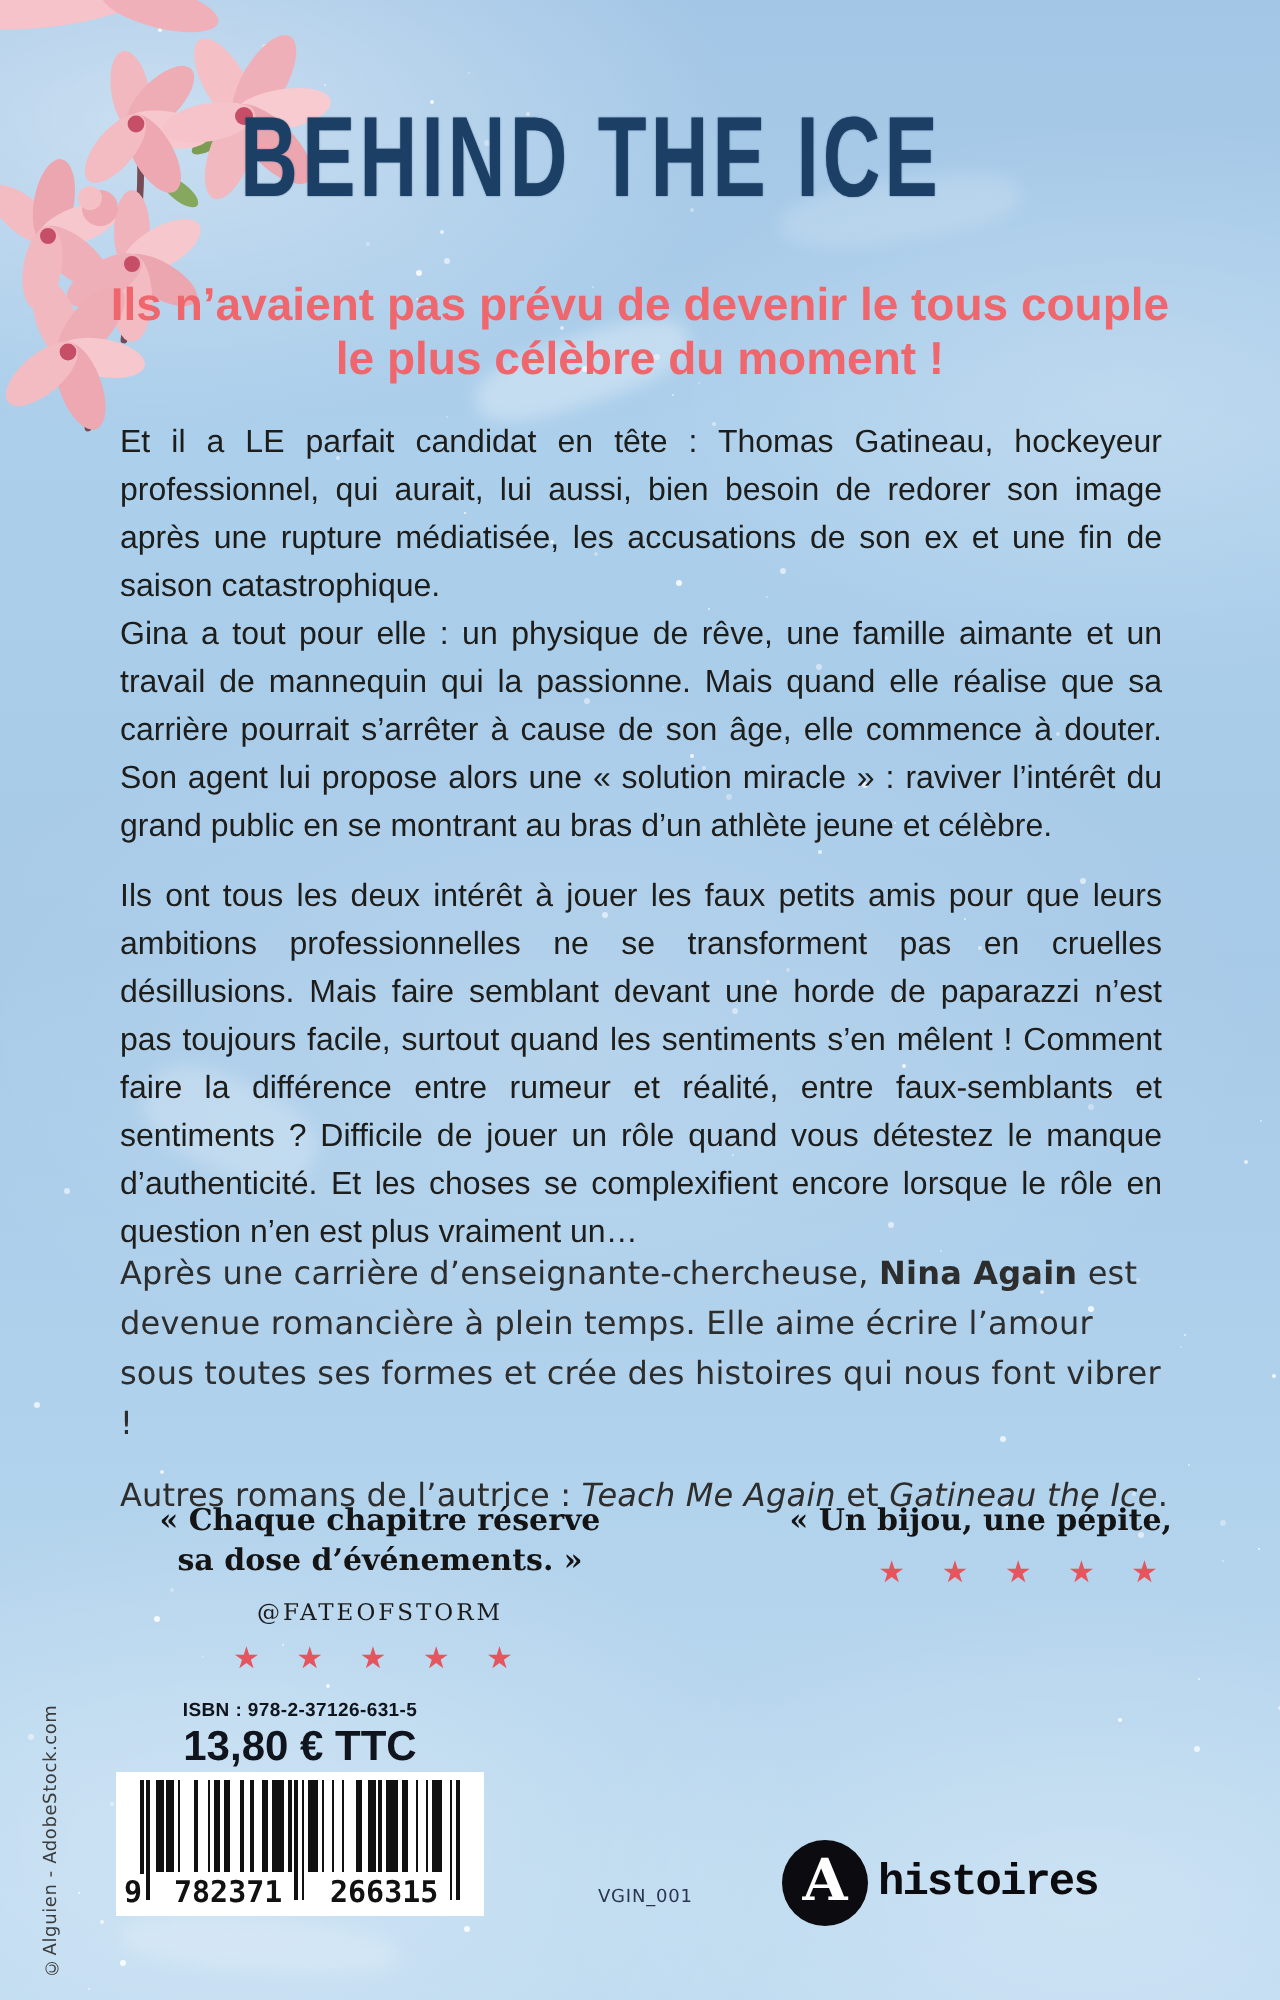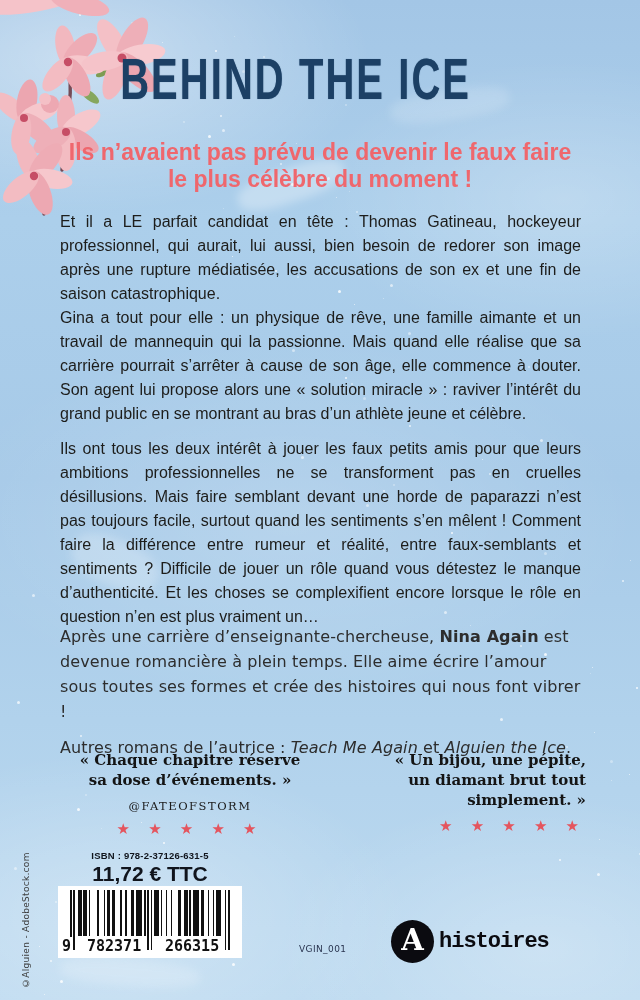--- a/index.html
+++ b/index.html
@@ -263,57 +263,56 @@
       <circle cx="50" cy="104" r="9" fill="#eda8b2"></circle>
       <circle cx="45" cy="99" r="6" fill="#f4c0c6"></circle>
     </g>
   </svg>
 
   <div class="title-wrap">
     <span class="t">BEHIND THE ICE</span>
   </div>
 
   <div class="tagline">
-    <div>Ils n’avaient pas prévu de devenir le faux faire</div>
+    <div>Ils n’avaient pas prévu de devenir le tous couple</div>
     <div>le plus célèbre du moment !</div>
   </div>
 
   <div class="synopsis">
     <p>Et il a LE parfait candidat en tête : Thomas Gatineau, hockeyeur professionnel, qui aurait, lui aussi, bien besoin de redorer son image après une rupture médiatisée, les accusations de son ex et une fin de saison catastrophique.</p>
     <p>Gina a tout pour elle : un physique de rêve, une famille aimante et un travail de mannequin qui la passionne. Mais quand elle réalise que sa carrière pourrait s’arrêter à cause de son âge, elle commence à douter. Son agent lui propose alors une « solution miracle » : raviver l’intérêt du grand public en se montrant au bras d’un athlète jeune et célèbre.</p>
     <p class="gap">Ils ont tous les deux intérêt à jouer les faux petits amis pour que leurs ambitions professionnelles ne se transforment pas en cruelles désillusions. Mais faire semblant devant une horde de paparazzi n’est pas toujours facile, surtout quand les sentiments s’en mêlent ! Comment faire la différence entre rumeur et réalité, entre faux-semblants et sentiments ? Difficile de jouer un rôle quand vous détestez le manque d’authenticité. Et les choses se complexifient encore lorsque le rôle en question n’en est plus vraiment un…</p>
   </div>
 
   <div class="bio">
     <p><span>Après une carrière d’enseignante-chercheuse, </span><span class="b">Nina Again</span><span> est devenue romancière à plein temps. Elle aime écrire l’amour sous toutes ses formes et crée des histoires qui nous font vibrer !</span></p>
-    <p class="other"><span>Autres romans de l’autrice : </span><span class="i">Teach Me Again</span><span> et </span><span class="i">Alguien the Ice</span><span>.</span></p>
+    <p class="other"><span>Autres romans de l’autrice : </span><span class="i">Teach Me Again</span><span> et </span><span class="i">Gatineau the Ice</span><span>.</span></p>
   </div>
 
   <div class="review left">
     <div class="quote">
       <div>« Chaque chapitre réserve</div>
       <div>sa dose d’événements. »</div>
     </div>
     <div class="handle">@FATEOFSTORM</div>
     <div class="stars">★ ★ ★ ★ ★</div>
   </div>
 
   <div class="review right">
     <div class="quote">
       <div>« Un bijou, une pépite,</div>
-      <div>un diamant brut tout simplement. »</div>
     </div>
     <div class="stars">★ ★ ★ ★ ★</div>
   </div>
 
   <div class="photo-credit">©Alguien - AdobeStock.com</div>
 
   <div class="legal-block">
     <div class="isbn">ISBN : 978-2-37126-631-5</div>
-    <div class="price">11,72 € TTC</div>
+    <div class="price">13,80 € TTC</div>
   </div>
 
   <div class="barcode-box">
     <div id="barcode-bars">
         <div class="bar" style="left: 12px; width: 1.7px; height: 60px;"></div>
         <div class="bar" style="left: 15.4px; width: 1.7px; height: 60px;"></div>
         <div class="bar" style="left: 20.4px; width: 3.4px; height: 46px;"></div>
         <div class="bar" style="left: 25.4px; width: 3.4px; height: 46px;"></div>
         <div class="bar" style="left: 30.5px; width: 1.7px; height: 46px;"></div>
         <div class="bar" style="left: 38.9px; width: 1.7px; height: 46px;"></div>

